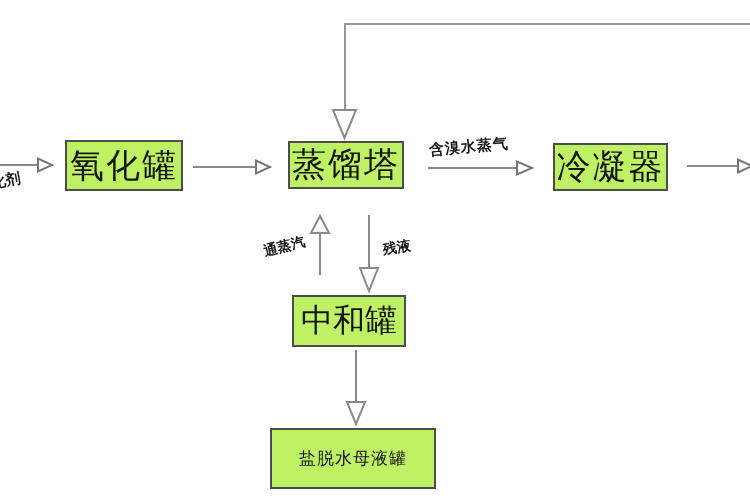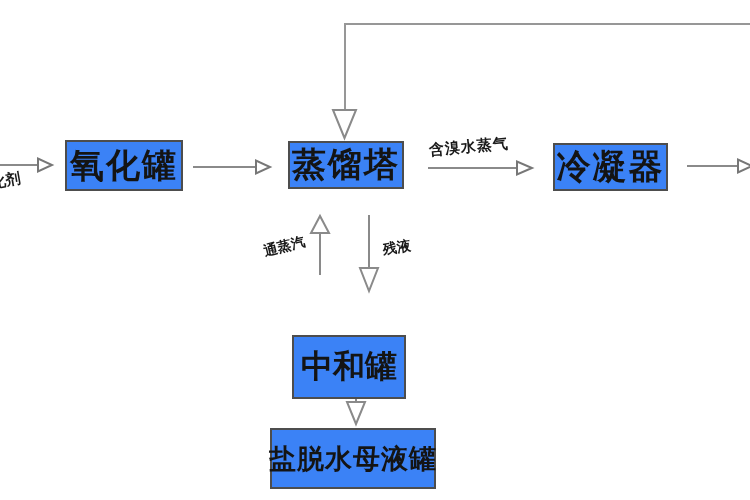--- a/index.html
+++ b/index.html
@@ -6,30 +6,30 @@
   body{
     width:750px;height:500px;position:relative;overflow:hidden;
     background:#ffffff;
     font-family:"Liberation Serif","DejaVu Serif",serif;
   }
   .stage{position:absolute;left:0;top:0;width:750px;height:500px;}
   svg.wires{position:absolute;left:0;top:0;z-index:1;}
   .node{
     position:absolute;z-index:2;
     display:flex;align-items:center;justify-content:center;
-    background:#3b82f6;border:2px solid #4d4d4d;
-    color:#141414;font-weight:700;
+    background:#bef264;border:2px solid #4d4d4d;
+    color:#141414;font-weight:400;
     box-sizing:border-box;white-space:nowrap;text-align:center;
   }
   .node-large{font-size:34px;letter-spacing:2px;}
   .node-oxidation{left:65px;top:140px;width:118px;height:51px;}
   .node-distillation{left:288px;top:141px;width:116px;height:48px;}
   .node-condenser{left:553px;top:143px;width:115px;height:48px;}
-  .node-neutralization{left:292px;top:295px;width:114px;height:64px;font-size:32px;margin-top:40px;}
-  .node-saltmother{left:270px;top:428px;width:166px;height:61px;font-size:27px;letter-spacing:1px;}
+  .node-neutralization{left:292px;top:295px;width:114px;height:52px;font-size:32px;}
+  .node-saltmother{left:270px;top:428px;width:166px;height:61px;font-size:17px;letter-spacing:1px;}
   .flow-label{
     position:absolute;z-index:2;color:#1a1a1a;font-weight:700;
     white-space:nowrap;transform-origin:left center;
   }
   .label-vapor{left:429px;top:141px;font-size:15px;transform:rotate(-5deg);letter-spacing:1px;}
   .label-steam{left:264px;top:243px;font-size:14px;transform:rotate(-14deg);}
   .label-residue{left:383px;top:241px;font-size:14px;transform:rotate(-8deg);}
   .label-inlet{left:-9px;top:174px;font-size:15px;transform:rotate(-10deg);}
 </style>
 </head>

